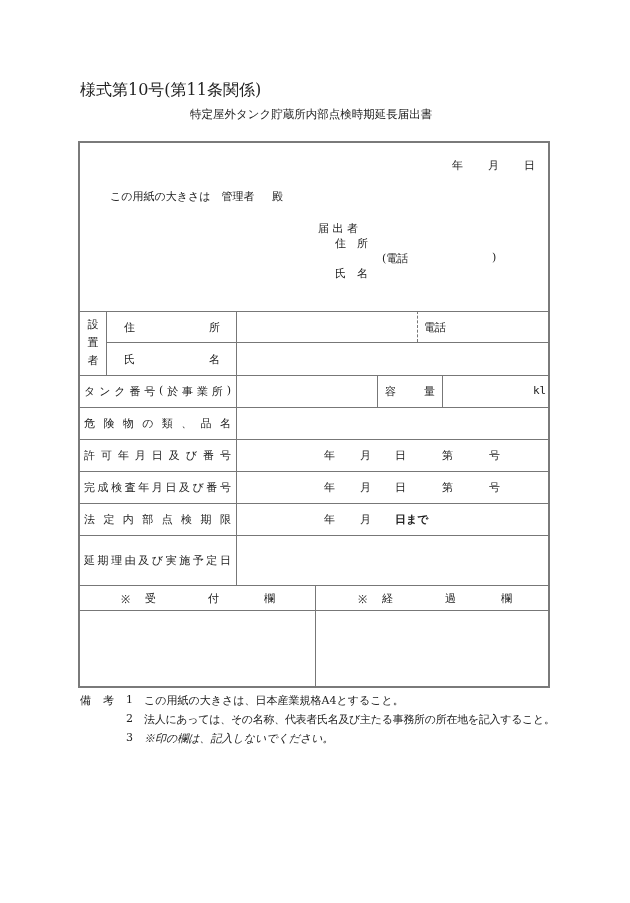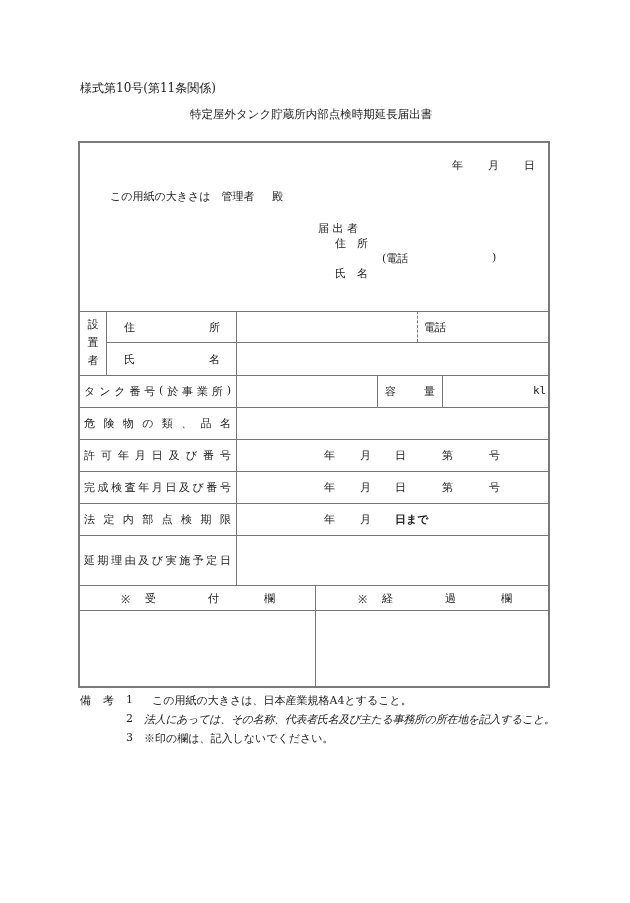--- a/index.html
+++ b/index.html
@@ -11,21 +11,21 @@
   .abs { position: absolute; white-space: nowrap; }
   .line-h { position: absolute; height: 0; border-top: 1px solid #777; }
   .line-v { position: absolute; width: 0; border-left: 1px solid #777; }
   .line-vd { position: absolute; width: 0; border-left: 1px dashed #777; }
   .frame { position: absolute; left: 78px; top: 141px; width: 472px; height: 547px; border: 2px solid #7a7a7a; box-sizing: border-box; }
   .spread { display: flex; justify-content: space-between; }
 </style>
 </head>
 <body>
 
-<div class="abs" style="left:80px; top:80px; font-size:12px;text-align:right;">様式第10号(第11条関係)</div>
+<div class="abs" style="left:80px; top:80px; font-size:16px;text-align:right;">様式第10号(第11条関係)</div>
 <div class="abs" style="left:190px; top:107px; font-size:11.5px;">特定屋外タンク貯蔵所内部点検時期延長届出書</div>
 
 <div class="frame"></div>
 
 <div class="abs" style="left:452px; top:158px;">年</div>
 <div class="abs" style="left:488px; top:158px;">月</div>
 <div class="abs" style="left:524px; top:158px;">日</div>
 
 <div class="abs" style="left:110px; top:189px;">この用紙の大きさは　管理者</div>
 <div class="abs" style="left:272px; top:189px;">殿</div>
@@ -184,17 +184,17 @@
   <span class="abs" style="left:129px;">過</span>
   <span class="abs" style="left:185px;">欄</span>
 </div>
 <div class="abs" style="left:79px; top:611px; width:236px; height:77px;"></div>
 <div class="abs" style="left:316px; top:611px; width:234px; height:77px;"></div>
 
 <div class="abs" style="left:80px; top:693px;">備</div>
 <div class="abs" style="left:103px; top:693px;">考</div>
 
 <div class="abs" style="left:126px; top:693px;">1</div>
-<div class="abs" style="left:144px; top:693px;margin-left:8px;">この用紙の大きさは、日本産業規格A4とすること。</div>
+<div class="abs" style="left:144px; top:693px;">この用紙の大きさは、日本産業規格A4とすること。</div>
 <div class="abs" style="left:126px; top:712px;">2</div>
-<div class="abs" style="left:144px; top:712px; letter-spacing:-0.3px;font-style:italic;">法人にあっては、その名称、代表者氏名及び主たる事務所の所在地を記入すること。</div>
+<div class="abs" style="left:144px; top:712px; letter-spacing:-0.3px;">法人にあっては、その名称、代表者氏名及び主たる事務所の所在地を記入すること。</div>
 <div class="abs" style="left:126px; top:731px;">3</div>
-<div class="abs" style="left:144px; top:731px;">※印の欄は、記入しないでください。</div>
+<div class="abs" style="left:144px; top:731px;font-style:italic;">※印の欄は、記入しないでください。</div>
 
 </body></html>

